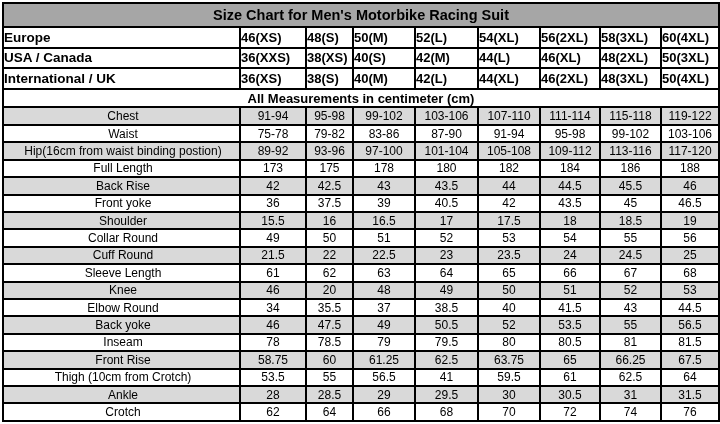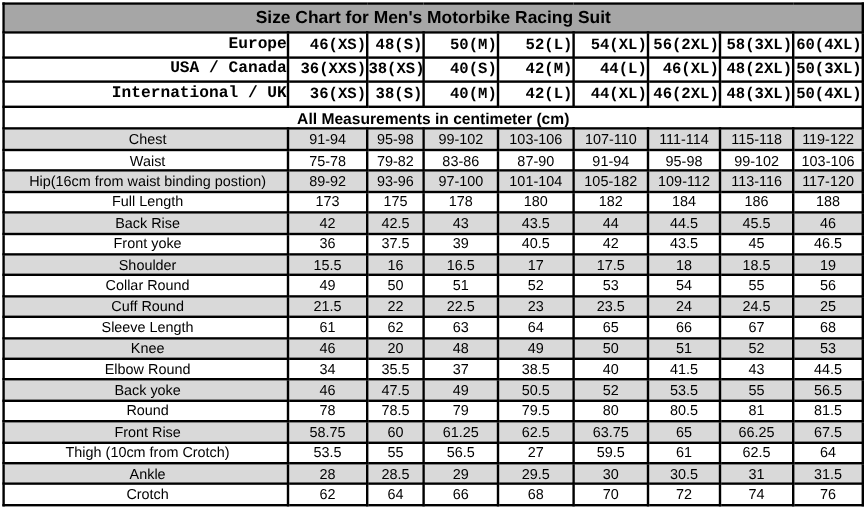--- a/index.html
+++ b/index.html
@@ -33,24 +33,23 @@
   tr.title-row td {
     background: var(--title-bg, #a6a6a6);
     height: 20px;
     text-align: center;
     font-weight: 700;
     font-size: 14.5px;
   }
   tr.size-row td {
     background: var(--row-bg, #ffffff);
     height: 17px;
-    text-align: right;
+    text-align: left;
     font-weight: 700;
     font-size: 13px;
-    font-family: Liberation Mono, monospace;
   }
   tr.size-row td.header-label {
     font-size: 13.5px;
   }
   tr.unit-row td {
     background: var(--row-bg, #ffffff);
     height: 14px;
     text-align: center;
     font-weight: 700;
     font-size: 13px;
@@ -153,21 +152,21 @@
           <td>95-98</td>
           <td>99-102</td>
           <td>103-106</td>
         </tr>
         <tr class="m-row">
           <td class="label-cell">Hip(16cm from waist binding postion)</td>
           <td>89-92</td>
           <td>93-96</td>
           <td>97-100</td>
           <td>101-104</td>
-          <td>105-182</td>
+          <td>105-108</td>
           <td>109-112</td>
           <td>113-116</td>
           <td>117-120</td>
         </tr>
         <tr class="m-row">
           <td class="label-cell">Full Length</td>
           <td>173</td>
           <td>175</td>
           <td>178</td>
           <td>180</td>
@@ -269,21 +268,21 @@
           <td>46</td>
           <td>47.5</td>
           <td>49</td>
           <td>50.5</td>
           <td>52</td>
           <td>53.5</td>
           <td>55</td>
           <td>56.5</td>
         </tr>
         <tr class="m-row">
-          <td class="label-cell">Round</td>
+          <td class="label-cell">Inseam</td>
           <td>78</td>
           <td>78.5</td>
           <td>79</td>
           <td>79.5</td>
           <td>80</td>
           <td>80.5</td>
           <td>81</td>
           <td>81.5</td>
         </tr>
         <tr class="m-row">
@@ -295,21 +294,21 @@
           <td>63.75</td>
           <td>65</td>
           <td>66.25</td>
           <td>67.5</td>
         </tr>
         <tr class="m-row">
           <td class="label-cell">Thigh (10cm from Crotch)</td>
           <td>53.5</td>
           <td>55</td>
           <td>56.5</td>
-          <td>27</td>
+          <td>41</td>
           <td>59.5</td>
           <td>61</td>
           <td>62.5</td>
           <td>64</td>
         </tr>
         <tr class="m-row">
           <td class="label-cell">Ankle</td>
           <td>28</td>
           <td>28.5</td>
           <td>29</td>

